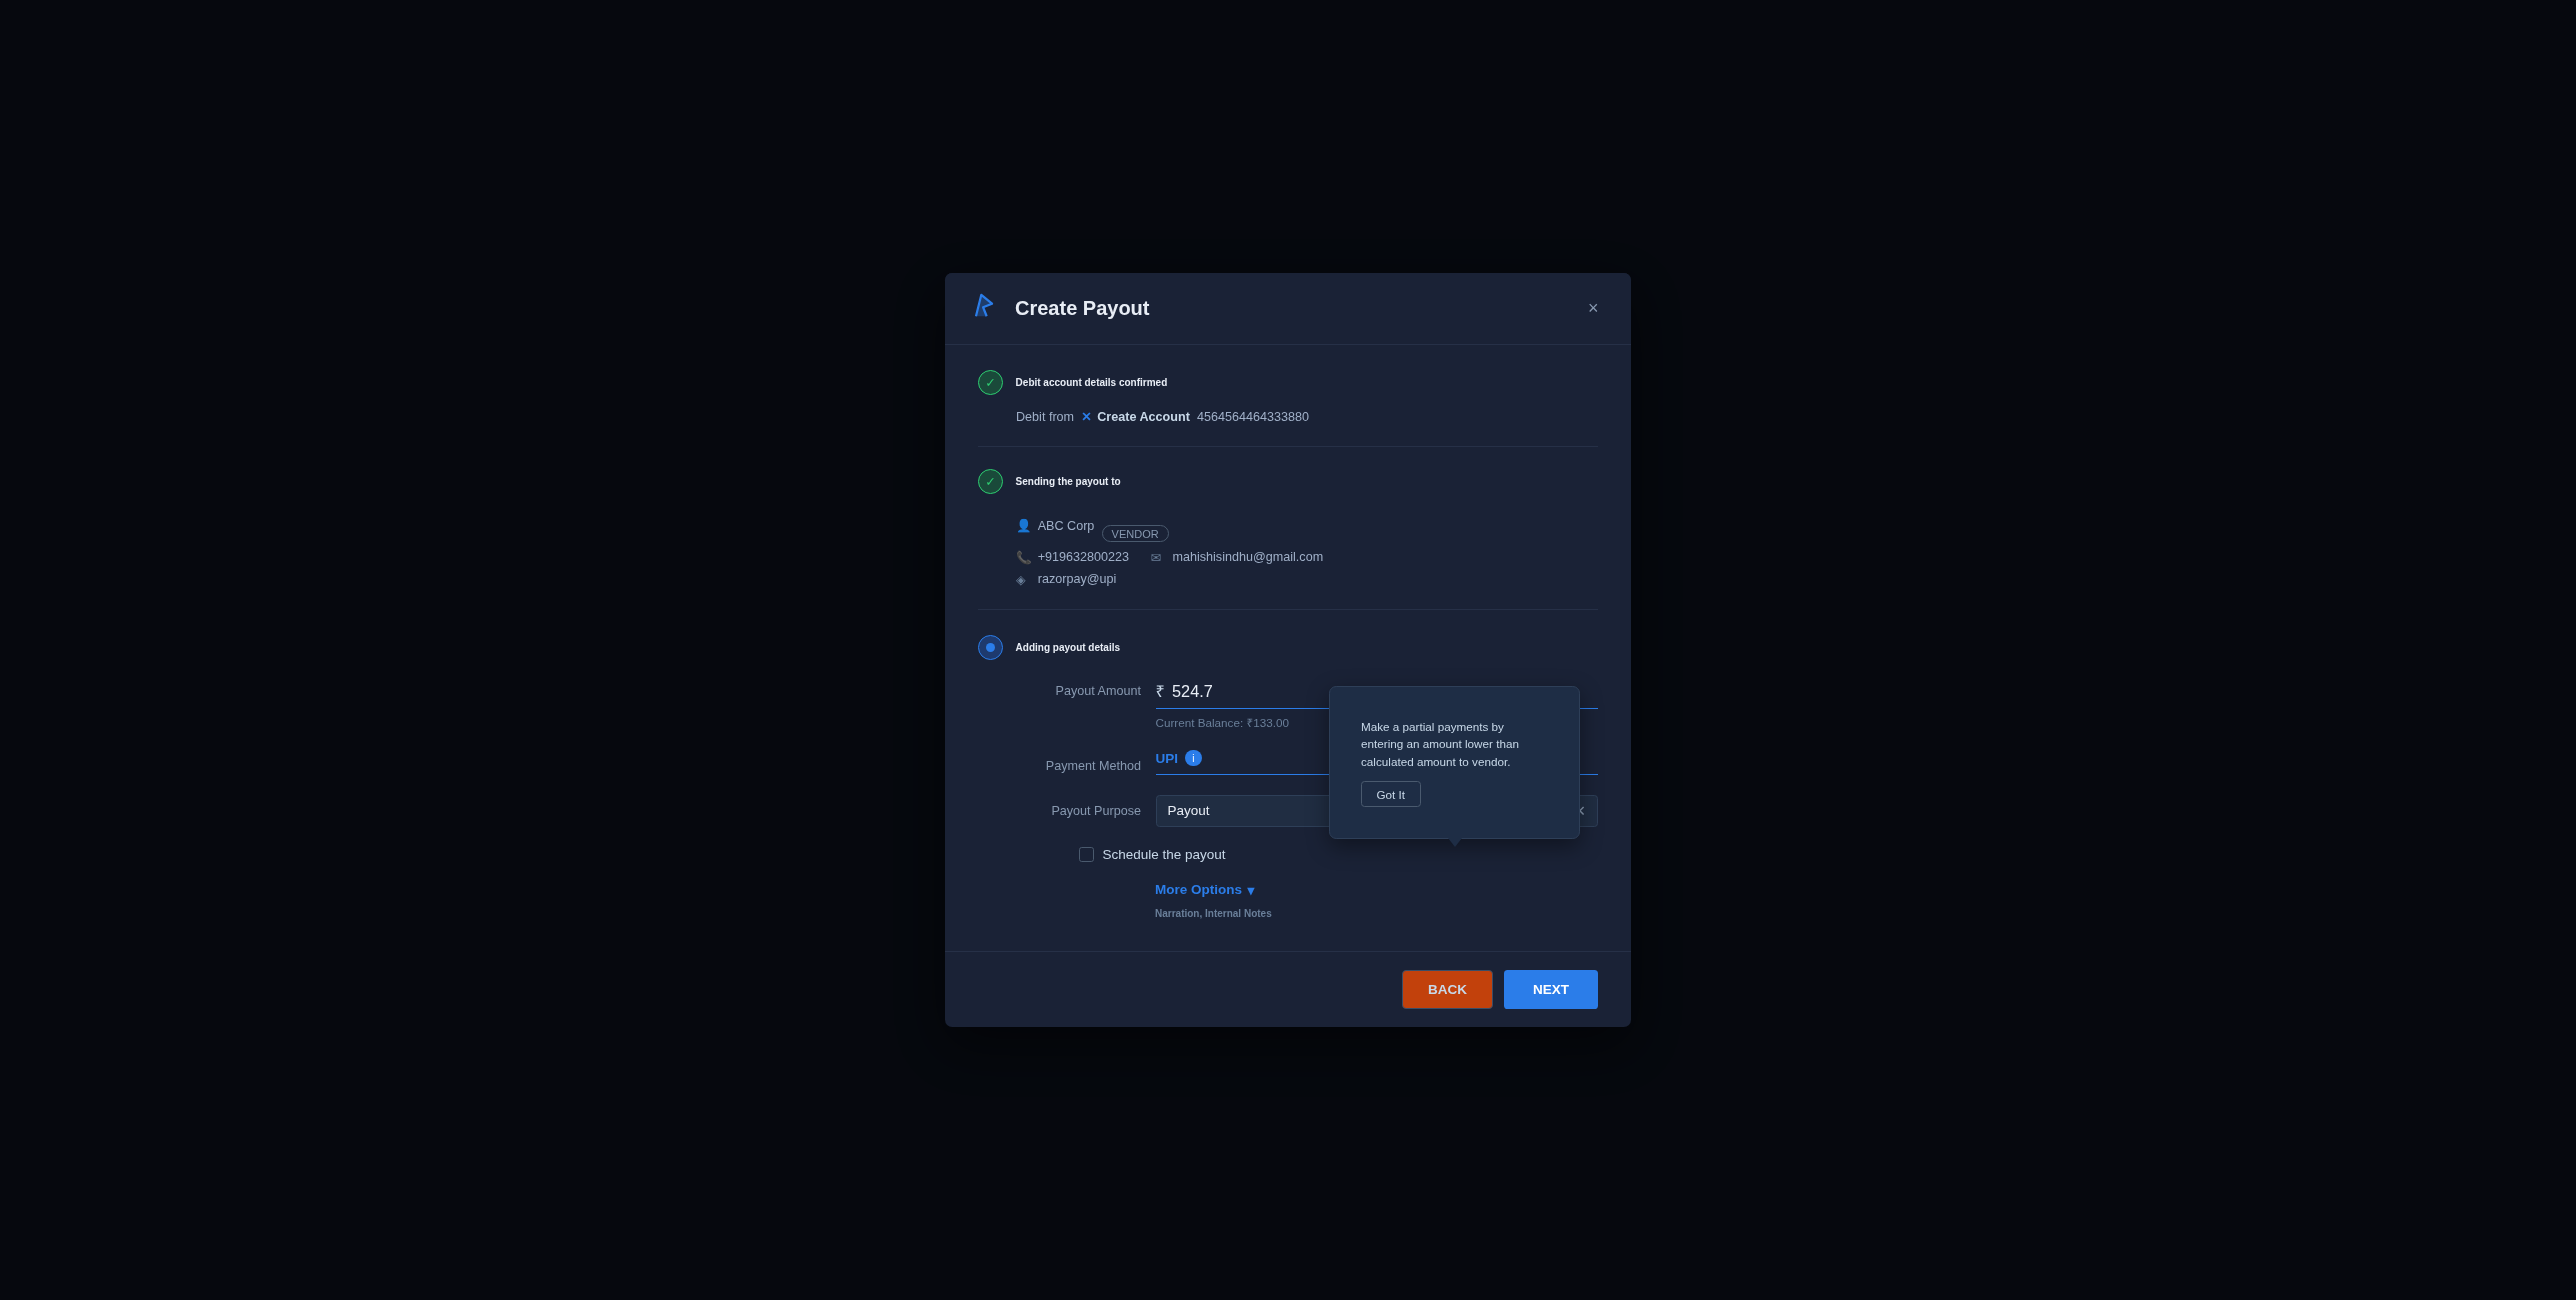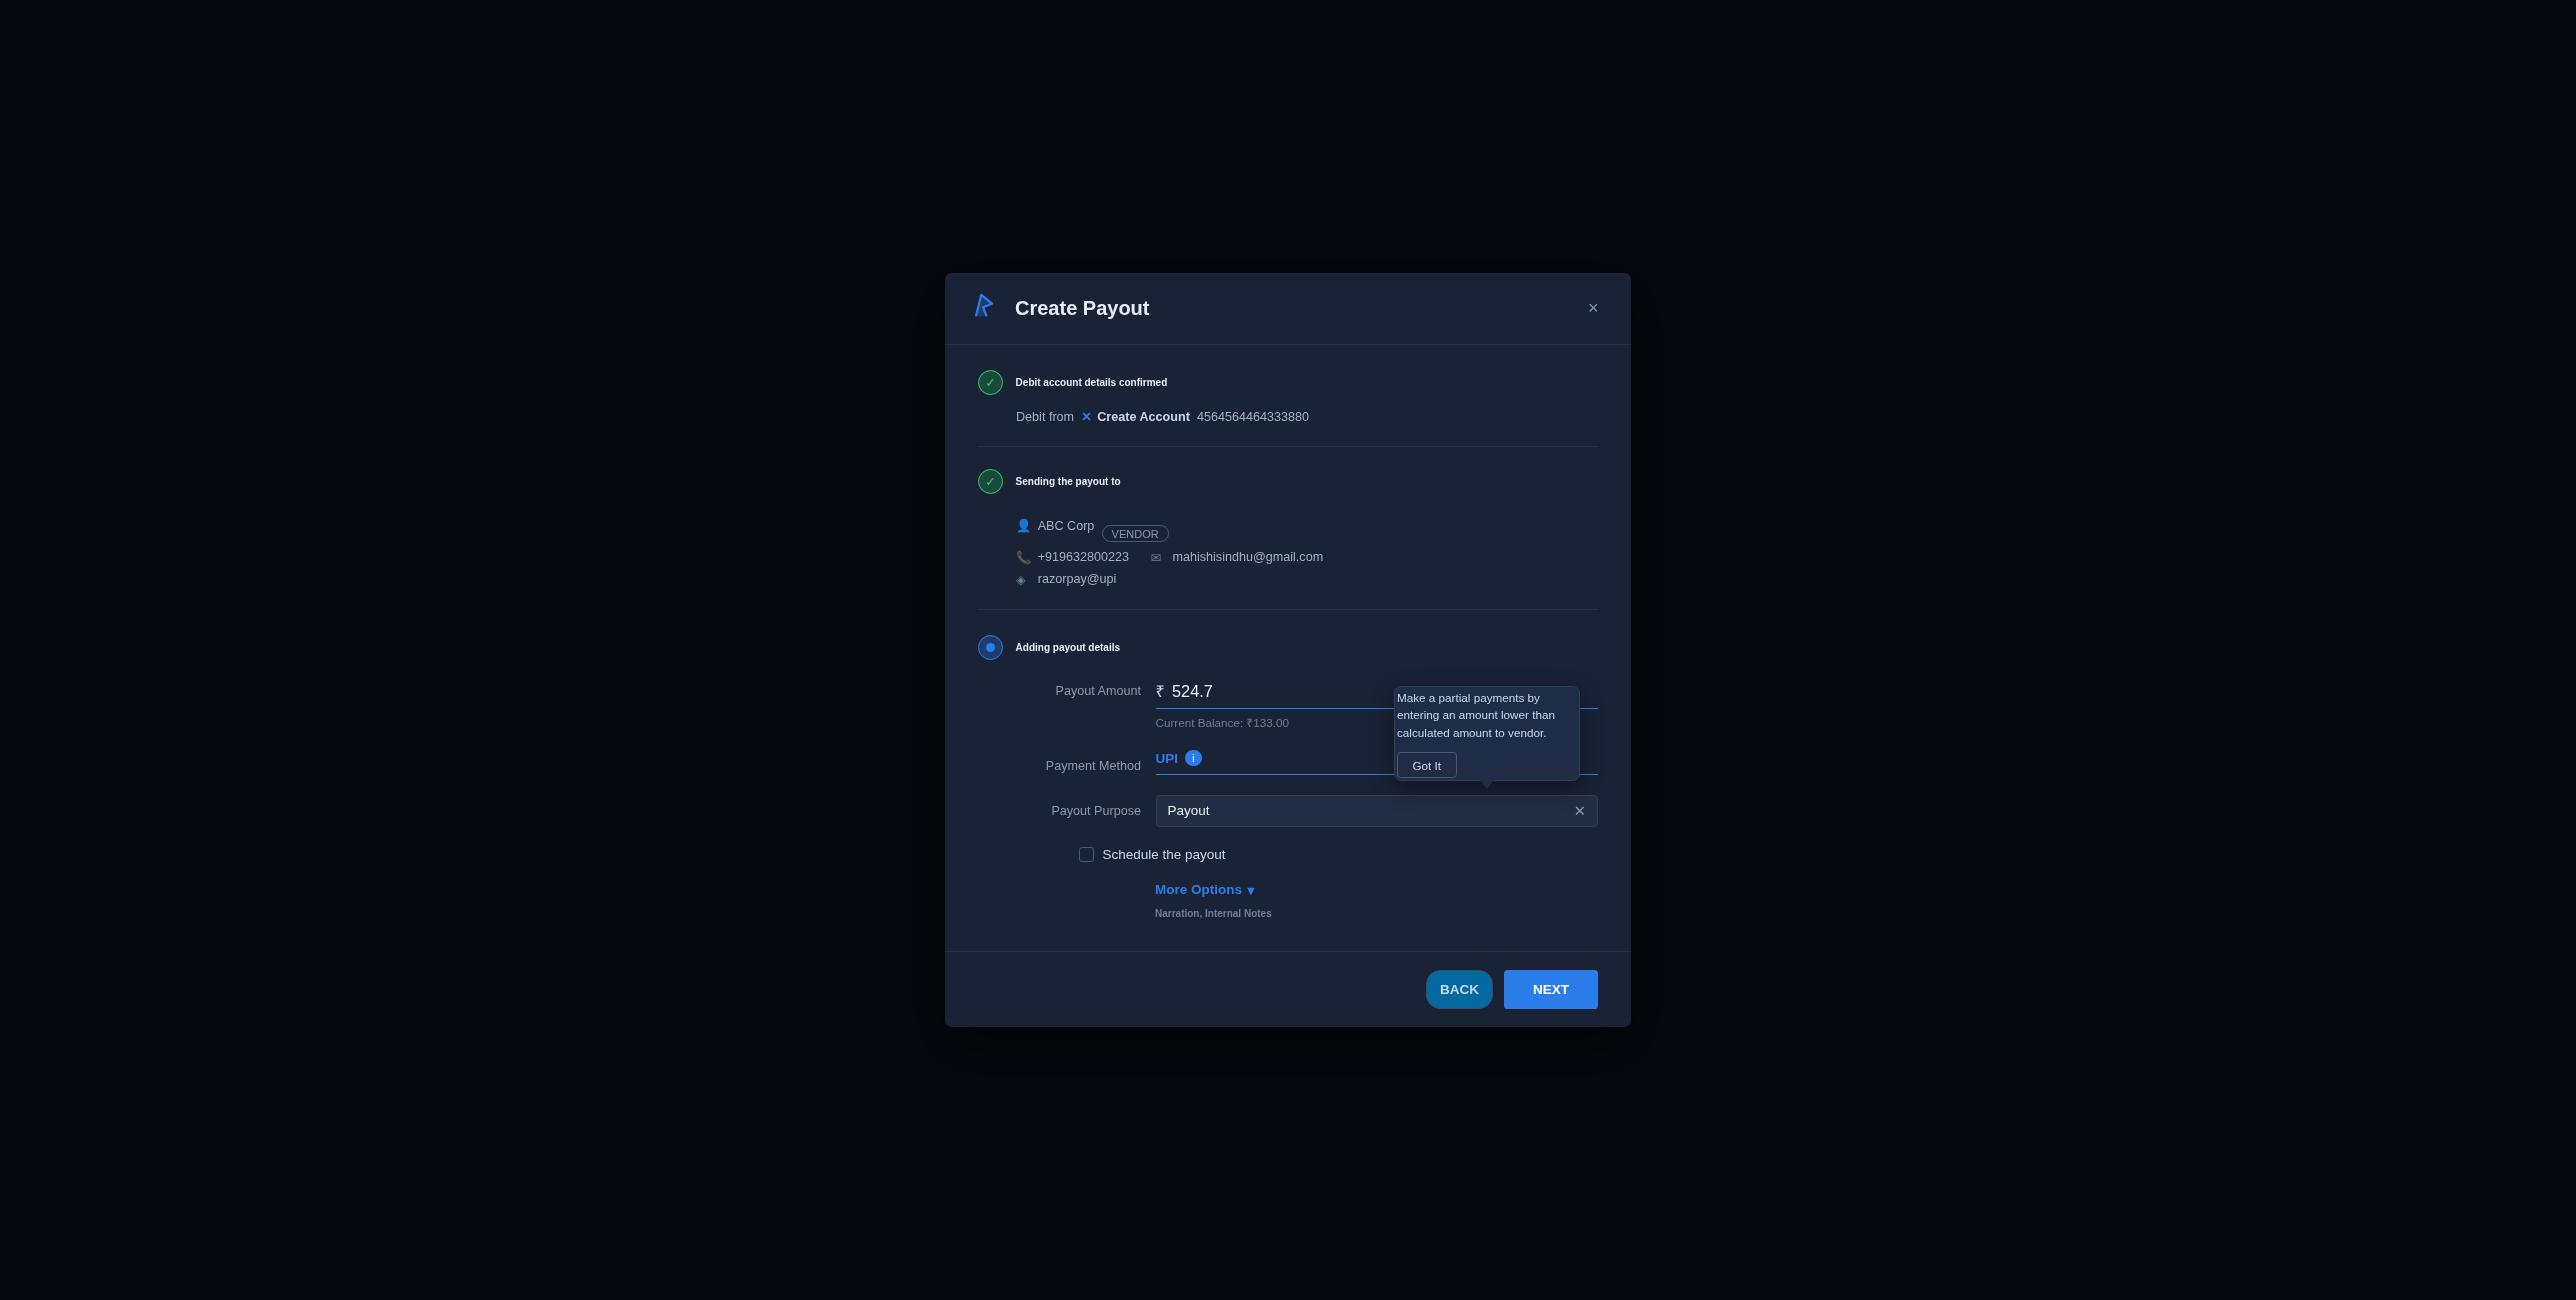--- a/index.html
+++ b/index.html
@@ -327,51 +327,51 @@
 
     .modal-footer {
       display: flex;
       justify-content: flex-end;
       gap: 11px;
       padding: 18px 33px;
       border-top: 0.9px solid #263047;
     }
 
     .btn-back {
-      background: #0369a1;
+      background: #c2410c;
       border: 0.9px solid #3a4d66;
-      border-radius: 14px;
+      border-radius: 4px;
       color: #c8d8e8;
       font-size: 13.5px;
       font-weight: 600;
-      padding: 11px 13px;
+      padding: 11px 25px;
       cursor: pointer;
     }
 
     .btn-next {
       background: #2b7de9;
       border: none;
       border-radius: 3.6px;
       color: white;
       font-size: 13.5px;
       font-weight: 600;
       padding: 11px 29px;
       cursor: pointer;
     }
 
     
     .tooltip-popup {
       position: absolute;
       top: 0px;
       right: -18px;
-      width: 186px;
+      width: 251px;
       background: #1e2d45;
       border: 0.9px solid #2e3f58;
       border-radius: 7.2px;
-      padding: 2px;
+      padding: 31px;
       z-index: 100;
       box-shadow: 0 7.2px 22px rgba(0,0,0,0.4);
     }
 
     .tooltip-popup::after {
       content: '';
       position: absolute;
       bottom: -9px;
       left: 50%;
       transform: translateX(-50%);

